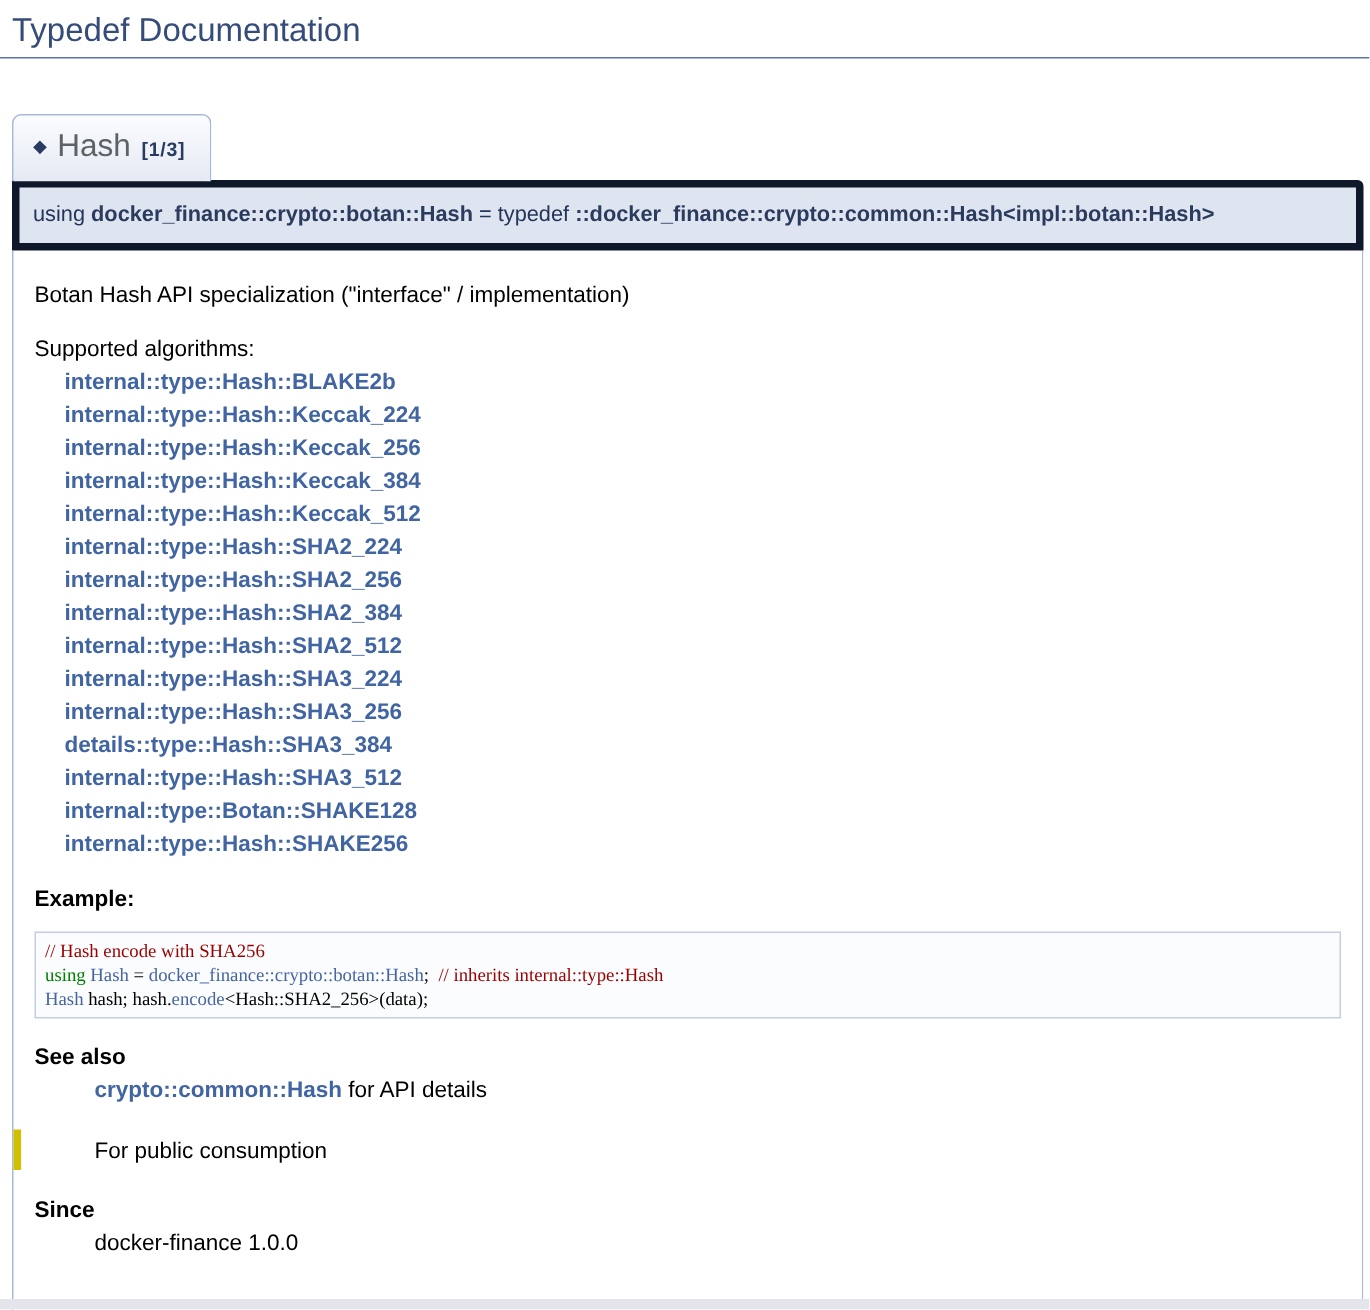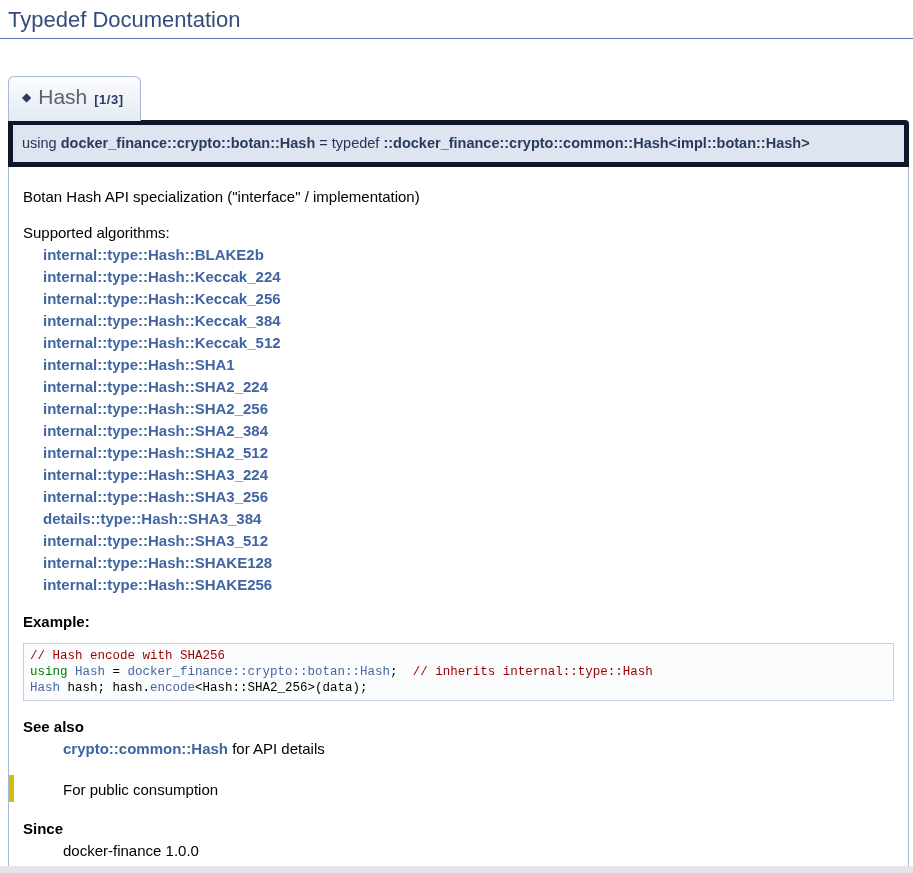--- a/index.html
+++ b/index.html
@@ -81,21 +81,21 @@
     border-left: 5px solid #D0C000;
   }
   dl.since { margin: 17px 0 0; }
 
   
   .fragment {
     margin: 12px 0 0;
     border: 1px solid #C4CFE5;
     background: #FBFCFD;
     padding: 4px 6px;
-    font-family: Liberation Mono, monospace;
+    font-family: Liberation Serif, serif;
     font-size: 12.5px;
     line-height: 16px;
   }
   .code-line { white-space: pre; }
   .code-comment { color: #9A0000; }
   .code-keyword { color: #008000; }
   .code-link { color: #4665A2; cursor: pointer; }
   .code-plain { color: #000; }
 
   .bottom-strip {
@@ -124,30 +124,29 @@
     <p>Botan Hash API specialization ("interface" / implementation)</p>
 
     <p class="tight">Supported algorithms:</p>
 
     <div class="algo-list">
         <a>internal::type::Hash::BLAKE2b</a>
         <a>internal::type::Hash::Keccak_224</a>
         <a>internal::type::Hash::Keccak_256</a>
         <a>internal::type::Hash::Keccak_384</a>
         <a>internal::type::Hash::Keccak_512</a>
-        <a>internal::type::Hash::SHA1</a>
         <a>internal::type::Hash::SHA2_224</a>
         <a>internal::type::Hash::SHA2_256</a>
         <a>internal::type::Hash::SHA2_384</a>
         <a>internal::type::Hash::SHA2_512</a>
         <a>internal::type::Hash::SHA3_224</a>
         <a>internal::type::Hash::SHA3_256</a>
         <a>details::type::Hash::SHA3_384</a>
         <a>internal::type::Hash::SHA3_512</a>
-        <a>internal::type::Hash::SHAKE128</a>
+        <a>internal::type::Botan::SHAKE128</a>
         <a>internal::type::Hash::SHAKE256</a>
       </div>
 
     <dl class="example">
       <dt>Example:</dt>
     </dl>
 
     <div class="fragment">
         <div class="code-line"><span class="code-comment">// Hash encode with SHA256</span></div>
         <div class="code-line"><span class="code-keyword">using</span><span class="code-plain"> </span><span class="code-link">Hash</span><span class="code-plain"> = </span><span class="code-link">docker_finance::crypto::botan::Hash</span><span class="code-plain">;  </span><span class="code-comment">// inherits internal::type::Hash</span></div>

